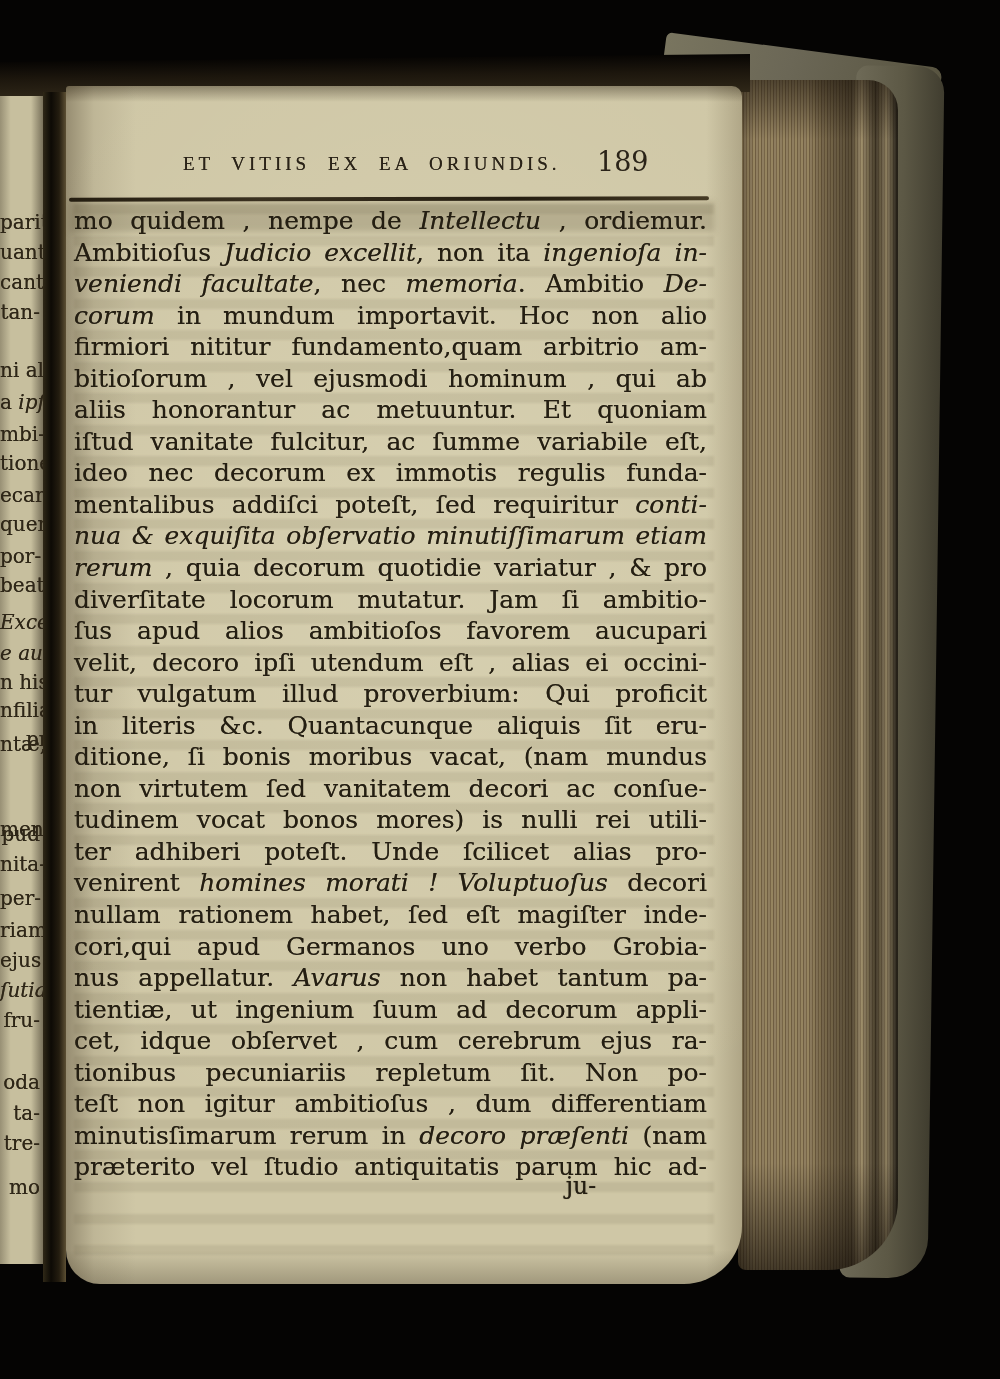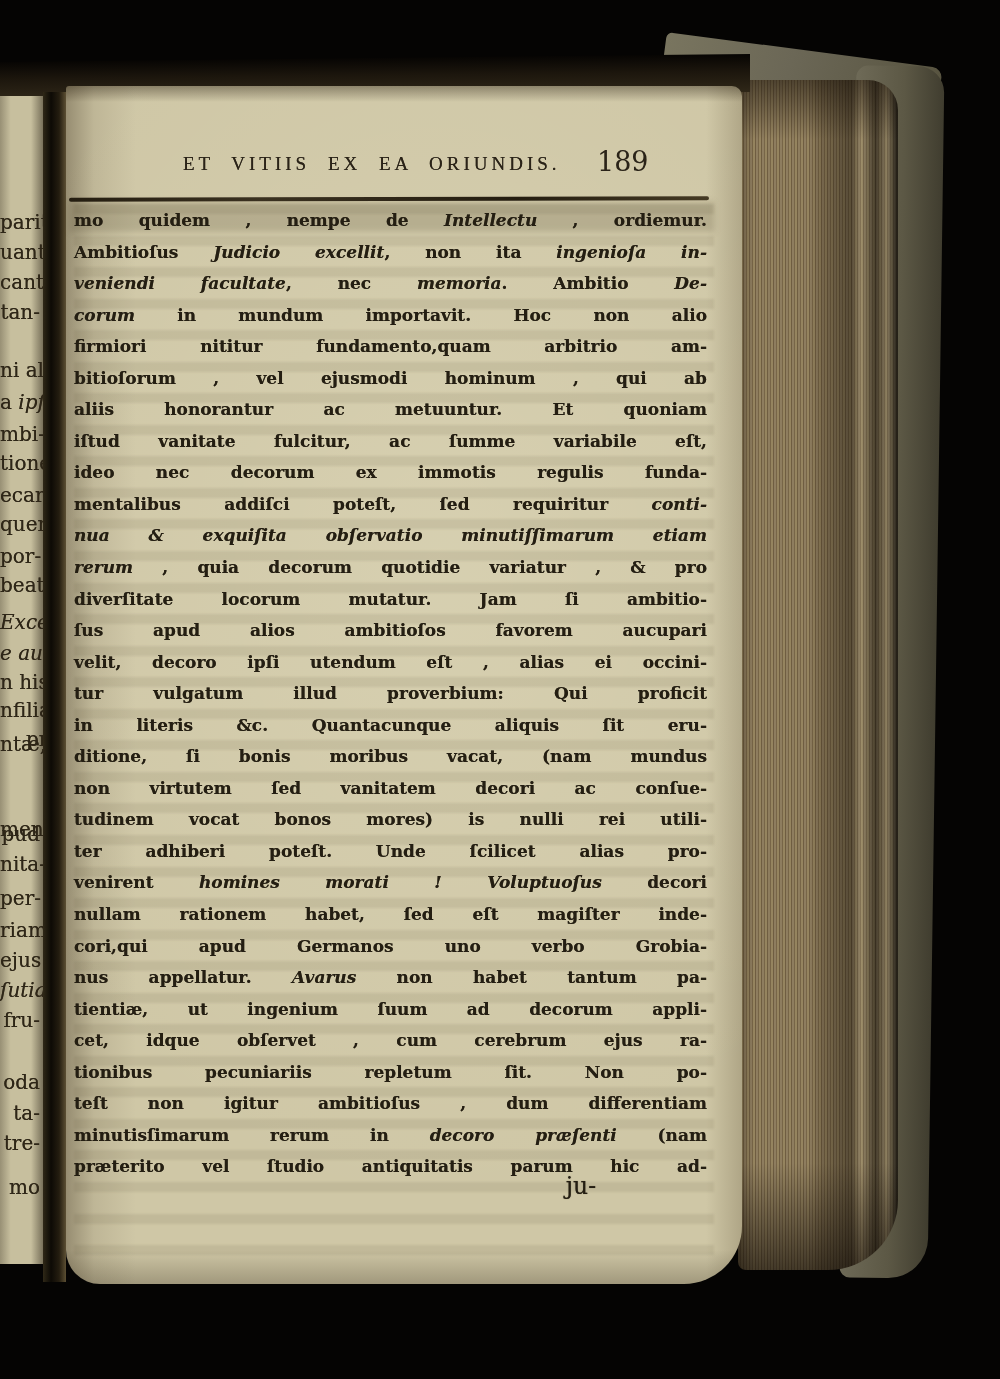--- a/index.html
+++ b/index.html
@@ -84,23 +84,22 @@
     position:absolute;left:531px;top:60px;width:110px;
     font-size:27px;color:#2a2318;
   }
   .header-rule{
     position:absolute;left:3px;top:111px;width:640px;height:4px;
     background:linear-gradient(90deg,#241d10 0%,#3a3120 30%,#241d10 70%,#453a24 100%);
     border-radius:2px;transform:rotate(-0.15deg);
   }
   .body-text{
     position:absolute;left:8px;top:119px;width:633px;
-    font-size:17px;line-height:31.55px;color:#241e12;
+    font-size:25px;line-height:31.55px;color:#241e12;
     text-shadow:0 0 .6px rgba(36,30,18,.7);
-    font-weight:bold;
   }
   .line{
     height:31.55px;text-align:justify;text-align-last:justify;
     white-space:normal;overflow:visible;
   }
   .it{font-style:italic;}
   .catchword{
     position:absolute;left:420px;top:1086px;width:190px;text-align:center;
     font-size:23.5px;color:#241e12;text-shadow:0 0 .7px rgba(36,30,18,.8);
   }

